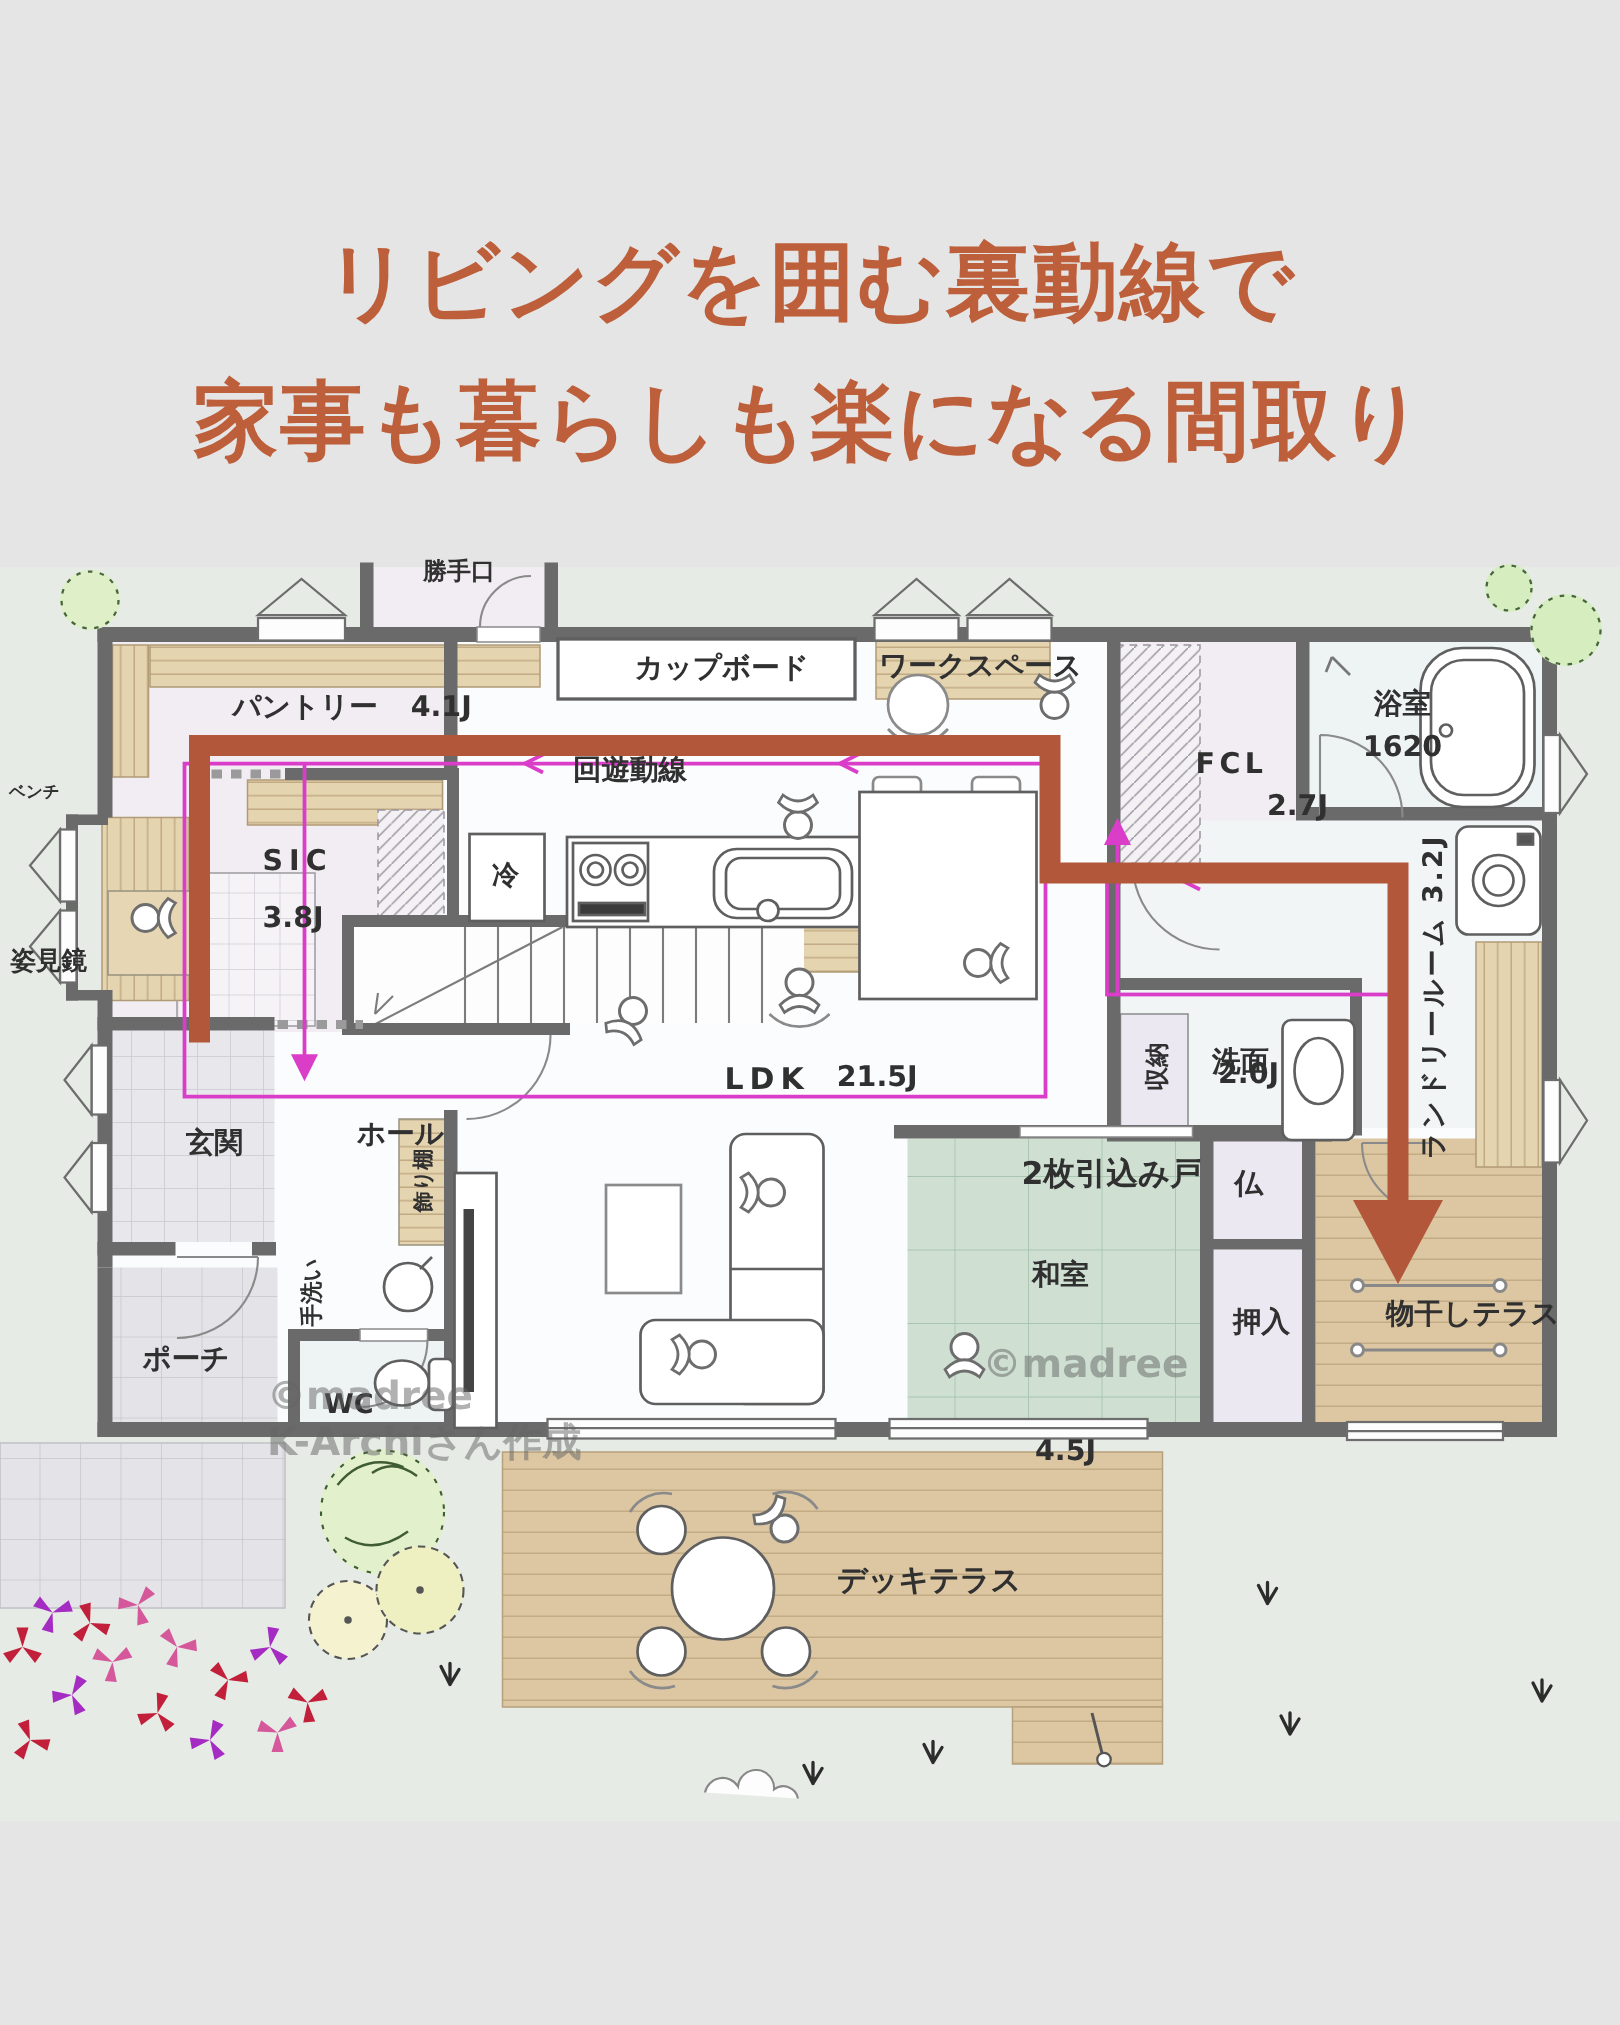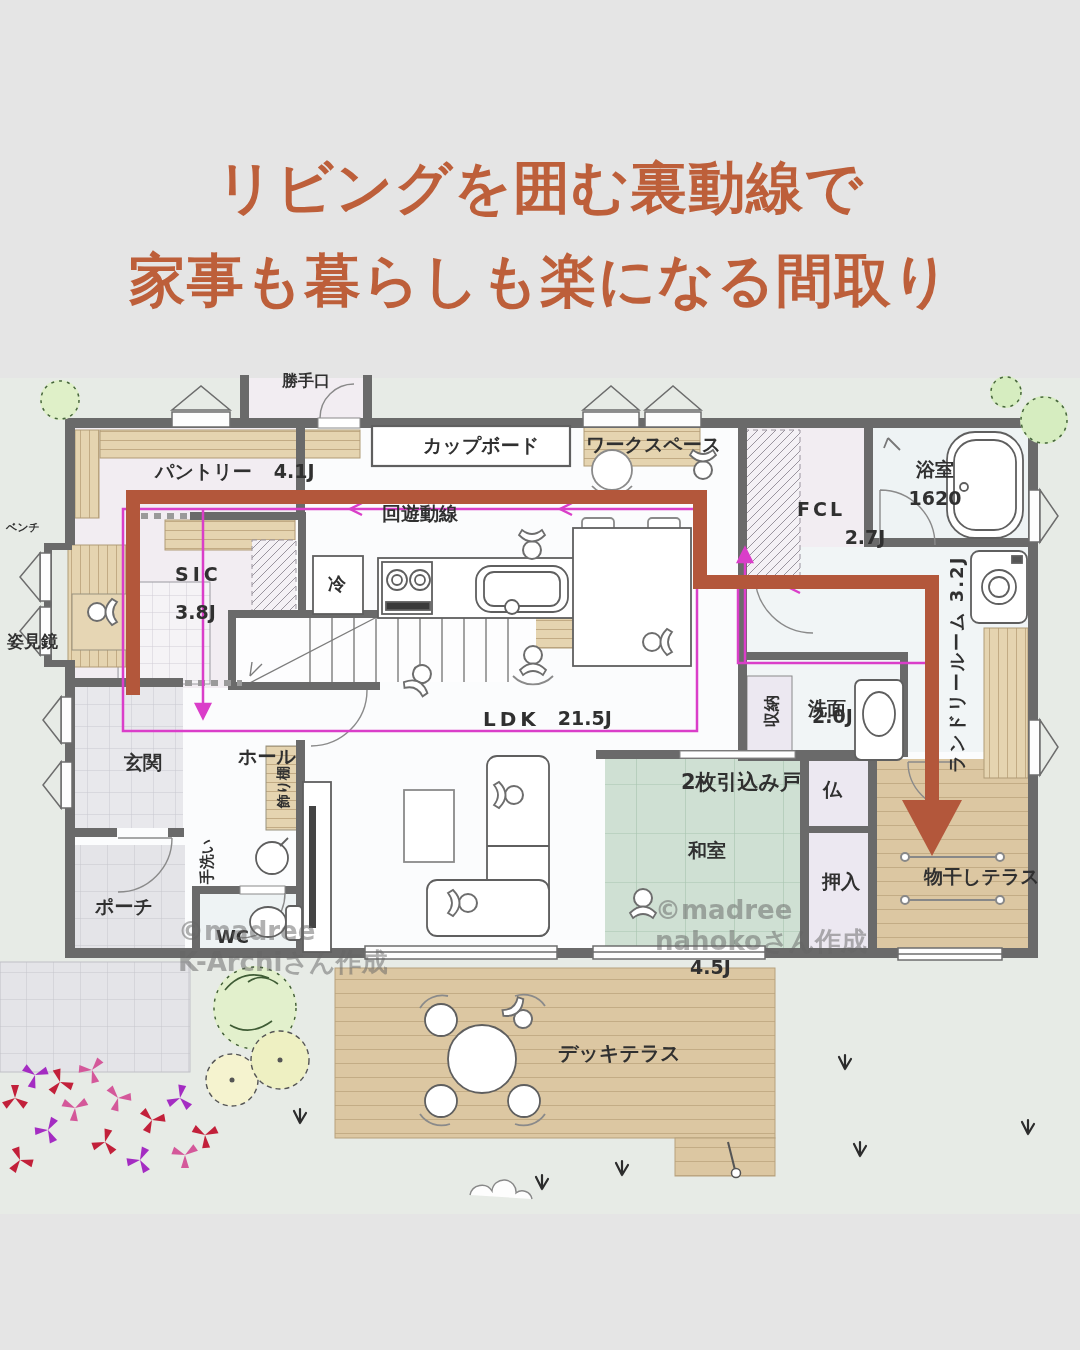--- a/index.html
+++ b/index.html
@@ -410,16 +410,15 @@
 
   <div class="lbl" style="left:902px;top:866px;margin-left:22px;">物干しテラス</div>
   <div class="lbl" style="left:558px;top:1042px;font-size:20px;">デッキテラス</div>
 
   <div class="wm" style="left:178px;top:916px;">
     <div>©madree</div>
     <div>K-Archiさん作成</div>
   </div>
   <div class="wm" style="left:655px;top:895px;">
     <div>©madree</div>
-    <div>nahokoさん作成</div>
   </div>
 
 </div>
 
 </body></html>

